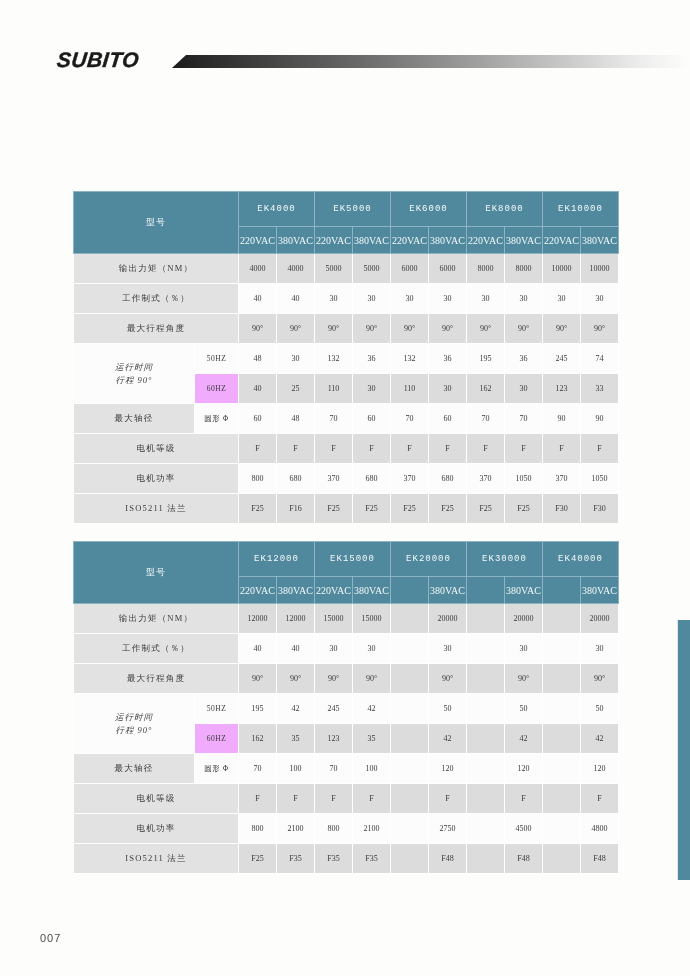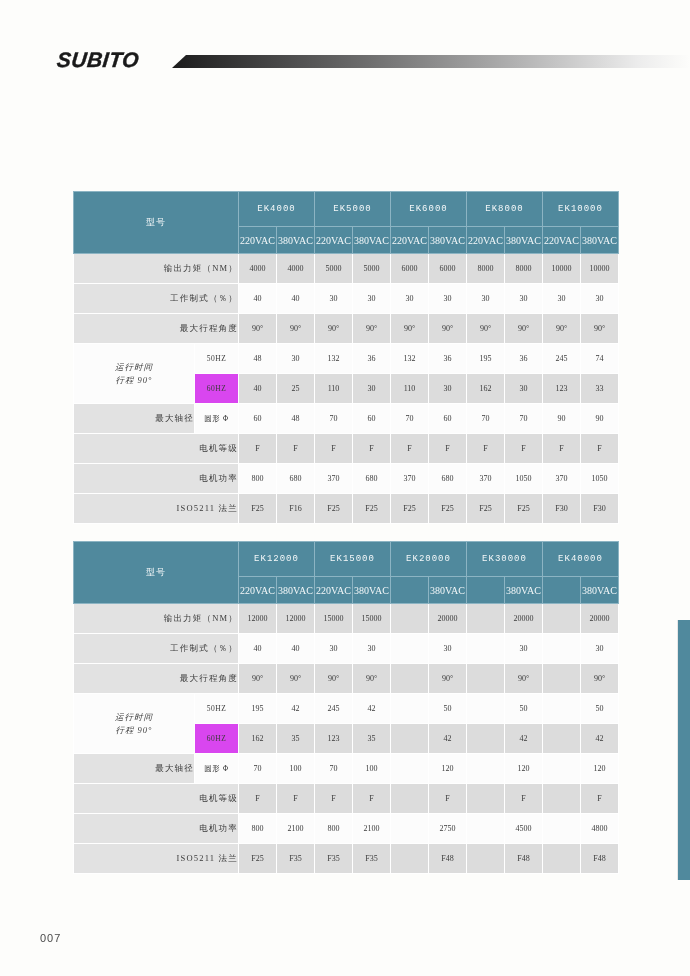--- a/index.html
+++ b/index.html
@@ -110,34 +110,33 @@
   .hdr-row-model th { height: 34px; }
   .hdr-row-volt  th { height: 26px; }
 
   
   .spec-table tbody tr { height: 30px; }
   .spec-table tbody td.rowlabel {
     background: #e2e2e2;
     font-size: 8.5px;
     letter-spacing: 1.2px;
     color: #3b3b3b;
-    text-align: right;
   }
   .spec-table tbody tr.band-light td { background: #fcfcfc; }
   .spec-table tbody tr.band-grey  td { background: #dcdcdc; }
   .spec-table tbody tr.band-light td.rowlabel,
   .spec-table tbody tr.band-grey  td.rowlabel { background: #e2e2e2; }
 
   .spec-table tbody td.sublabel {
     background: #fcfcfc;
     font-size: 7.5px;
     letter-spacing: 0.5px;
     text-align: center;
   }
-  .spec-table tbody tr.band-grey td.sublabel { background: #d946ef; }
+  .spec-table tbody tr.band-grey td.sublabel { background: #f0abfc; }
 
   .spec-table tbody td.labelspan {
     background: #fcfcfc;
     font-size: 8.5px;
     letter-spacing: 1px;
     line-height: 1.45;
     font-style: italic;
   }
   .spec-table tbody td.val { font-size: 8px; }
   .spec-table tbody td.val-empty { }

